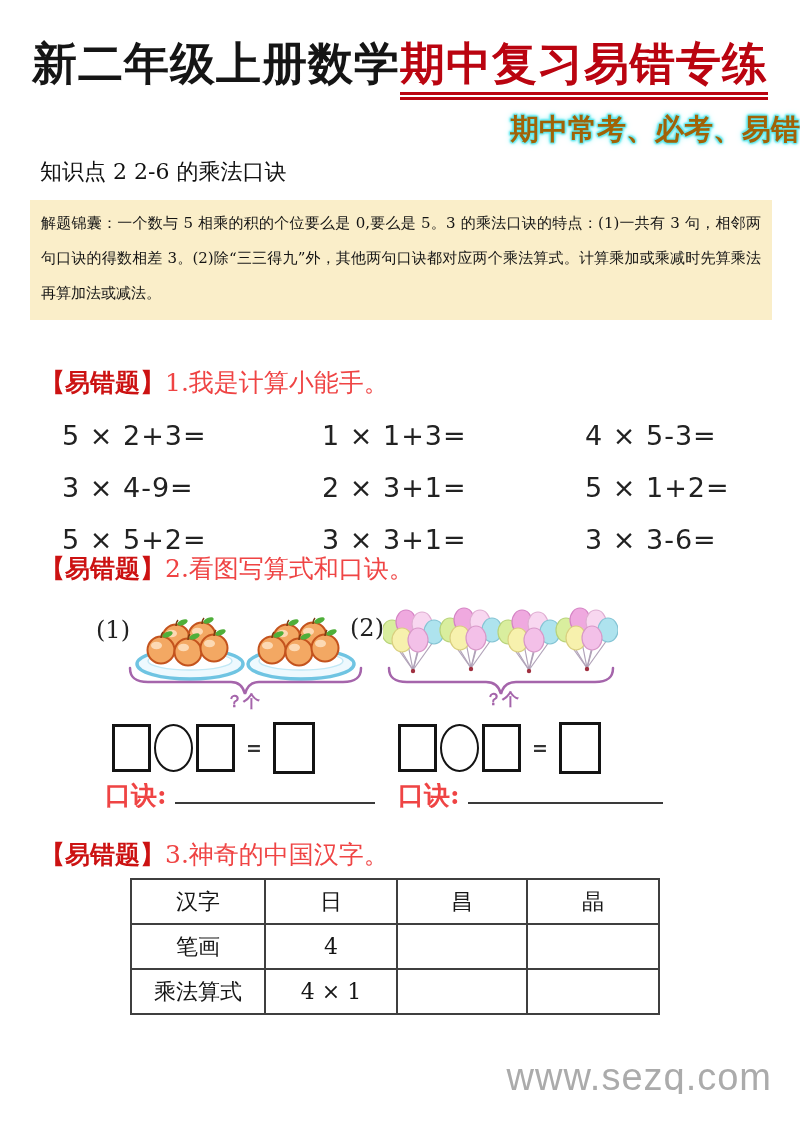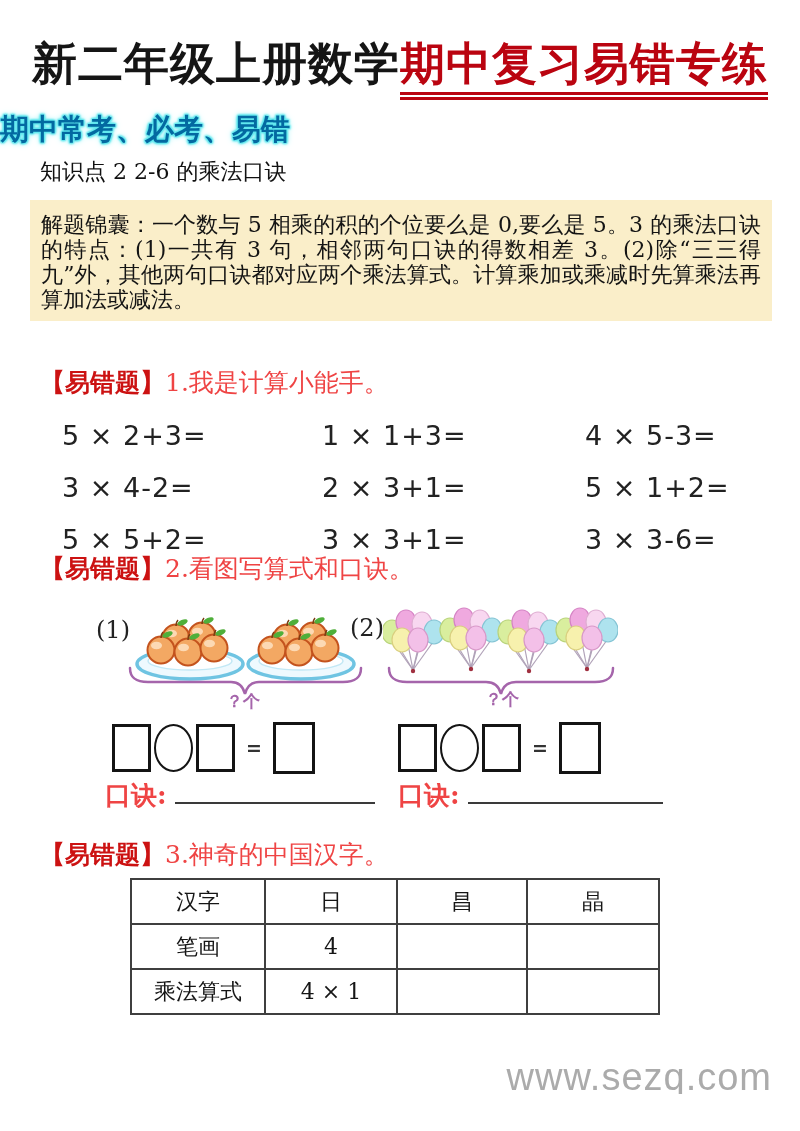--- a/index.html
+++ b/index.html
@@ -12,34 +12,34 @@
     position:absolute;top:34px;left:0;width:100%;text-align:center;
     font-family:"DejaVu Serif",serif;font-weight:bold;font-size:45px;
     letter-spacing:1px;white-space:nowrap;
   }
   .title-black{color:#151515;}
   .title-red{
     color:var(--accent_red);border-bottom:8px double var(--accent_red);
     padding-bottom:2px;
   }
   .subtitle{
-    position:absolute;top:110px;left:0;width:100%;text-align:left;
-    font-family:"DejaVu Serif",serif;font-weight:bold;font-size:29px;color:#0369a1;
+    position:absolute;top:110px;left:0;width:100%;text-align:right;
+    font-family:"DejaVu Serif",serif;font-weight:bold;font-size:29px;color:#a16207;
     text-shadow:0 0 3px var(--glow_cyan),0 0 6px var(--glow_cyan),
       1px 1px 2px var(--glow_cyan),-1px -1px 2px var(--glow_cyan),
       1px -1px 2px var(--glow_cyan),-1px 1px 2px var(--glow_cyan);
   }
   .knowledge-point{
     position:absolute;top:157px;left:40px;font-size:22px;
     font-family:"DejaVu Serif",serif;color:#111;
   }
   .tip-box{
     position:absolute;top:200px;left:30px;width:742px;box-sizing:border-box;
-    background:var(--tip_bg);padding:12px 11px 9px 11px;
-    font-family:"DejaVu Serif",serif;font-size:22px;line-height:25px;color:#141414;
+    background:var(--tip_bg);padding:6px 11px 9px 11px;
+    font-family:"DejaVu Serif",serif;font-size:15px;line-height:35px;color:#141414;
     text-align:justify;
   }
   
   .sec-header{position:absolute;left:40px;font-size:25px;font-family:"DejaVu Serif",serif;white-space:nowrap;}
   .sec-tag{color:var(--tag_red);font-weight:bold;}
   .sec-title{color:#ef4444;}
   #sec1{top:366px;} #sec2{top:552px;} #sec3{top:838px;}
   
   .expr{position:absolute;font-size:27px;color:#222;letter-spacing:1px;white-space:nowrap;}
   .r0{top:420px;} .r1{top:472px;} .r2{top:524px;}
@@ -93,21 +93,21 @@
   <div class="subtitle">期中常考、必考、易错</div>
   <div class="knowledge-point">知识点 2  2-6 的乘法口诀</div>
   <div class="tip-box">解题锦囊：一个数与 5 相乘的积的个位要么是 0,要么是 5。3 的乘法口诀的特点：(1)一共有 3 句，相邻两句口诀的得数相差 3。(2)除“三三得九”外，其他两句口诀都对应两个乘法算式。计算乘加或乘减时先算乘法再算加法或减法。</div>
 
   <div class="sec-header" id="sec1">
     <span class="sec-tag">【易错题】</span><span class="sec-title">1.我是计算小能手。</span>
   </div>
   <span class="expr r0 c0">5 × 2+3=</span>
   <span class="expr r0 c1">1 × 1+3=</span>
   <span class="expr r0 c2">4 × 5-3=</span>
-  <span class="expr r1 c0">3 × 4-2=</span>
+  <span class="expr r1 c0">3 × 4-9=</span>
   <span class="expr r1 c1">2 × 3+1=</span>
   <span class="expr r1 c2">5 × 1+2=</span>
   <span class="expr r2 c0">5 × 5+2=</span>
   <span class="expr r2 c1">3 × 3+1=</span>
   <span class="expr r2 c2">3 × 3-6=</span>
 
   <div class="sec-header" id="sec2">
     <span class="sec-tag">【易错题】</span><span class="sec-title">2.看图写算式和口诀。</span>
   </div>
 

